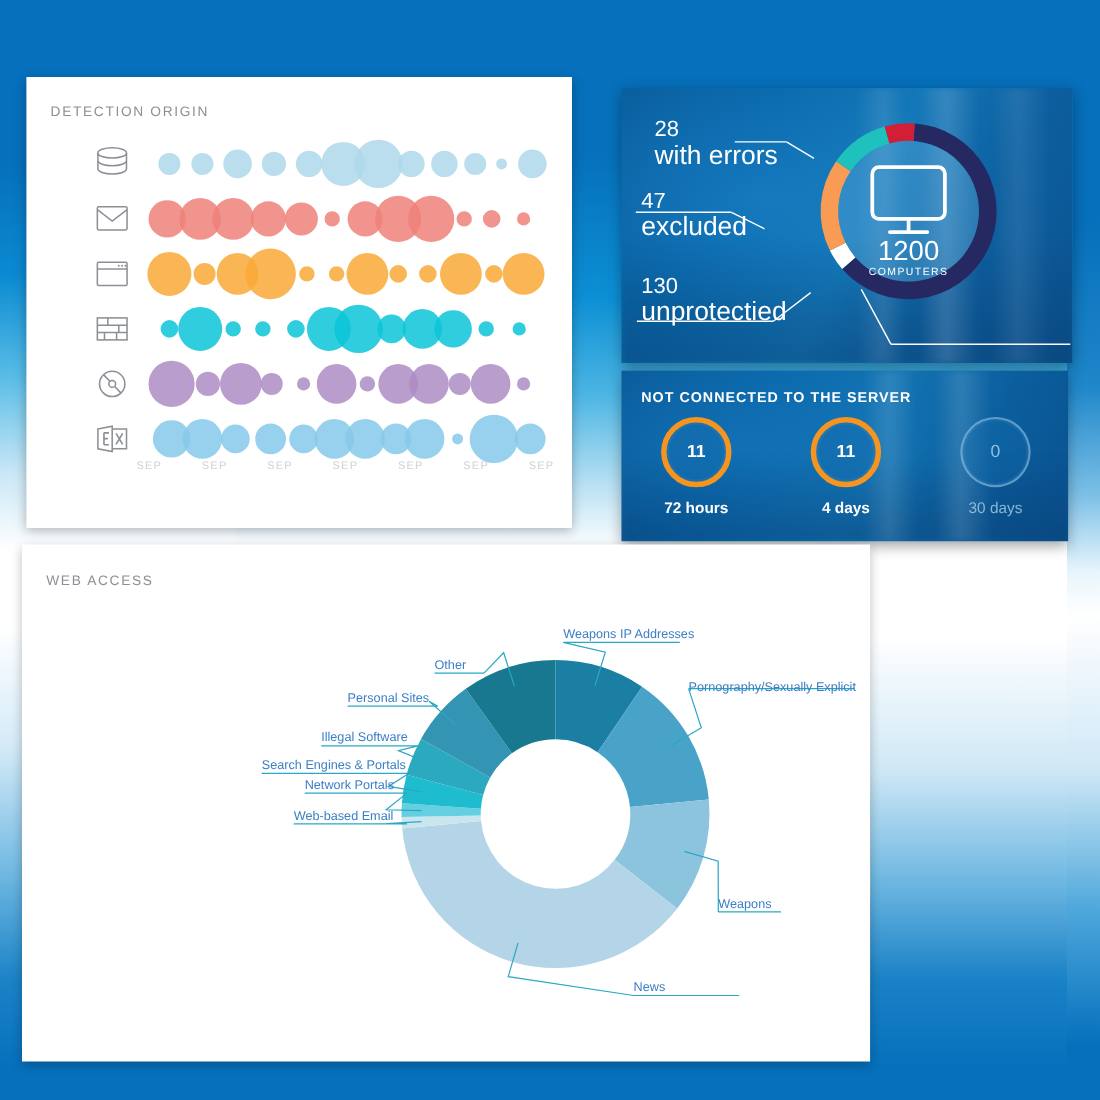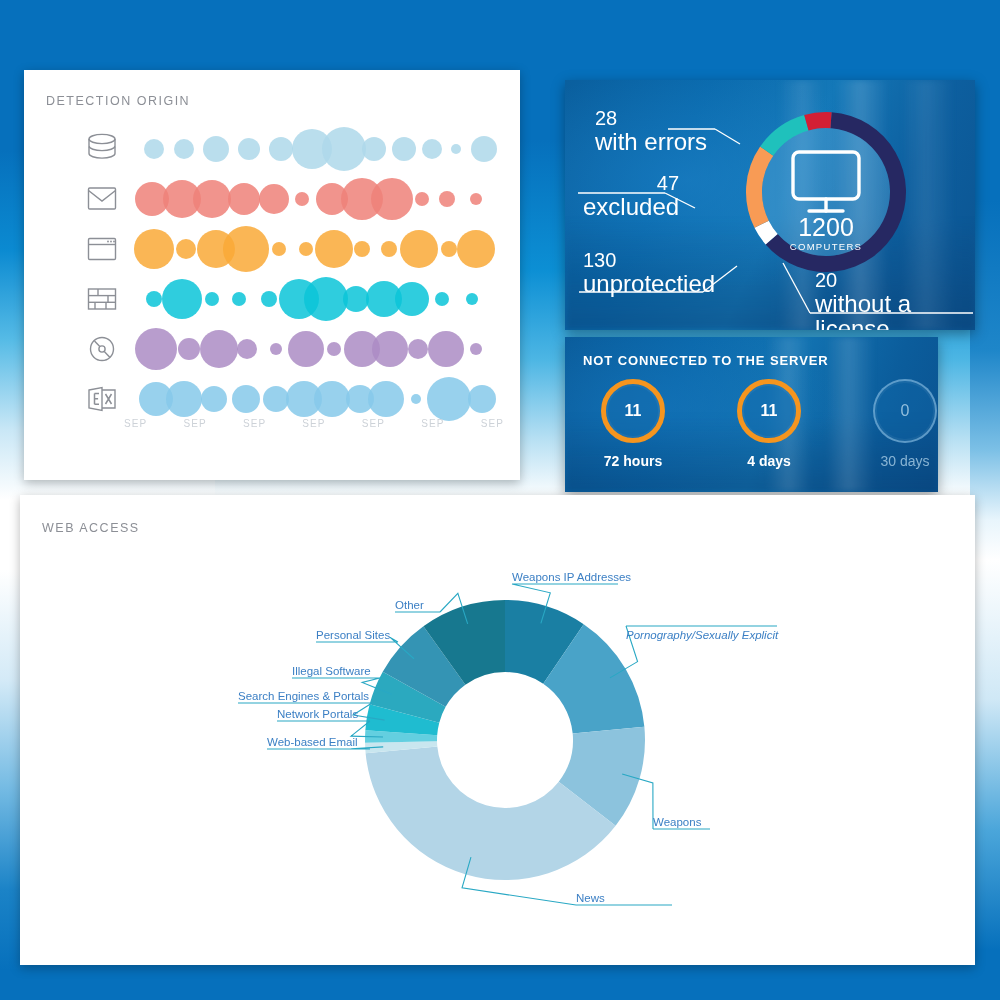--- a/index.html
+++ b/index.html
@@ -92,21 +92,21 @@
       linear-gradient(0deg, rgba(10,60,110,0.45) 0%, rgba(0,0,0,0) 45%);
     filter: blur(3px);
   }
   .donut-svg { position:absolute; inset:0; }
   .cb-label { position: absolute; color: #ffffff; line-height: 1.05; }
   .cb-num { font-size: 20px; font-weight: 400; }
   .cb-text { font-size: 24px; font-weight: 400; }
 
   
   #notconnected-panel {
-    position: absolute; left: 565px; top: 337px; width: 373px; height: 155px;
+    position: absolute; left: 565px; top: 337px; width: 406px; height: 155px;
     background:
       radial-gradient(ellipse 70% 80% at 25% 45%, rgba(25,120,190,0.5), rgba(0,0,0,0) 70%),
       linear-gradient(110deg, #0a5c9b 0%, #0a68ab 30%, #1273b2 55%, #0b5d9c 80%, #0a5290 100%);
     box-shadow: 0 4px 12px rgba(0,0,0,0.35);
     overflow:hidden;
   }
   #notconnected-panel .city {
     position:absolute; inset:0;
     background:
       linear-gradient(90deg, rgba(255,255,255,0) 54%, rgba(190,220,240,0.17) 60%, rgba(255,255,255,0) 66%),
@@ -130,21 +130,21 @@
   .nc-ring.inactive {
     border: 2.5px solid rgba(160,205,235,0.55);
     background: rgba(20,110,175,0.30);
   }
   .nc-value { color: #ffffff; font-size: 16px; font-weight: 700; }
   .nc-ring.inactive .nc-value { color: rgba(190,222,242,0.75); font-weight: 400; font-size:16px;}
   .nc-label { margin-top: 10px; color:#ffffff; font-size: 14px; font-weight: 700; }
   .nc-item.inactive .nc-label { color: rgba(190,222,242,0.7); font-weight: 400; }
 
   
-  #webaccess-panel { left: 20px; top: 495px; width: 955px; height: 470px; }
+  #webaccess-panel { left: 20px; top: 495px; width: 771px; height: 470px; }
   #webaccess-title { position:absolute; left: 22px; top: 26px; }
   #webaccess-chart { position:absolute; left: 0; top: 0; width: 955px; height: 470px; }
   .wa-label {
     position: absolute; color: #3b7fc4; font-size: 11.5px;
     white-space: nowrap; font-family: "Liberation Sans", sans-serif;
   }
 </style>
 </head>
 <body>
 
@@ -359,31 +359,27 @@
       <path d="M138 212 L172 186"></path>
       <path d="M408 233 L245 233"></path>
       <path d="M245 233 L218 183"></path>
     </g>
   </svg>
 
   <div class="cb-label" style="left:30px; top:28px;">
     <div class="cb-num">28</div>
     <div class="cb-text">with errors</div>
   </div>
-  <div class="cb-label" style="left:18px; top:93px;text-align:right;">
+  <div class="cb-label" style="left:18px; top:93px;">
     <div class="cb-num">47</div>
     <div class="cb-text">excluded</div>
   </div>
   <div class="cb-label" style="left:18px; top:170px;">
     <div class="cb-num">130</div>
     <div class="cb-text">unprotectied</div>
-  </div>
-  <div class="cb-label" style="left:250px; top:190px;">
-    <div class="cb-num">20</div>
-    <div class="cb-text">without a license</div>
   </div>
 </div>
 
 <div id="notconnected-panel">
   <div class="city"></div>
   <div id="nc-title">NOT CONNECTED TO THE SERVER</div>
   <div id="nc-items">
       <div class="nc-item">
         <div class="nc-ring">
           <div class="nc-value">11</div>
@@ -428,21 +424,21 @@
         <path d="M 363.19501088670506 251.89526120680702 L 331.2461612832178 253.7038543102318 L 350 254 M 247 254 L 350 254"></path>
         <path d="M 363.0385289074374 241.93412835591297 L 331.0486348503718 241.12996530172623 L 350 226 M 257 226 L 350 226"></path>
         <path d="M 364.6243148066401 225.15826584622425 L 333.05036459198834 219.953876559988 L 352 208 M 218 208 L 352 208"></path>
         <path d="M 371.8516912931713 199.3769768999884 L 342.17344638646216 187.4102823163788 L 360 183 M 272 183 L 360 183"></path>
         <path d="M 393.9951802582498 163.7465521730213 L 370.1250636046759 142.43417241512526 L 378 147 M 296 147 L 378 147"></path>
         <path d="M 447.66462765300275 128.8532395126275 L 437.8717431029707 98.38851545036584 L 420 117 M 375 117 L 420 117"></path>
       </g>
   </svg>
   <div id="wa-labels">
       <div class="wa-label" style="left: 492px; top: 76px;">Weapons IP Addresses</div>
-      <div class="wa-label" style="left: 606px; top: 134px; font-style: italic;">Pornography/Sexually Explicit</div>
+      <div class="wa-label" style="left: 606px; top: 124px;">Pornography/Sexually Explicit</div>
       <div class="wa-label" style="left: 633px; top: 321px;">Weapons</div>
       <div class="wa-label" style="left: 556px; top: 397px;">News</div>
       <div class="wa-label" style="left: 247px; top: 241px;">Web-based Email</div>
       <div class="wa-label" style="left: 257px; top: 213px;">Network Portals</div>
       <div class="wa-label" style="left: 218px; top: 195px;">Search Engines &amp; Portals</div>
       <div class="wa-label" style="left: 272px; top: 170px;">Illegal Software</div>
       <div class="wa-label" style="left: 296px; top: 134px;">Personal Sites</div>
       <div class="wa-label" style="left: 375px; top: 104px;">Other</div>
     </div>
 </div>

